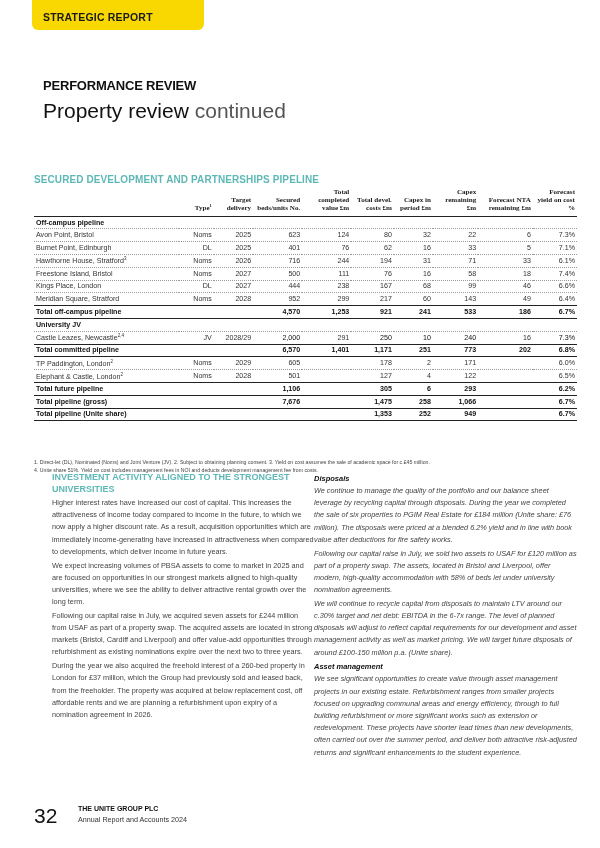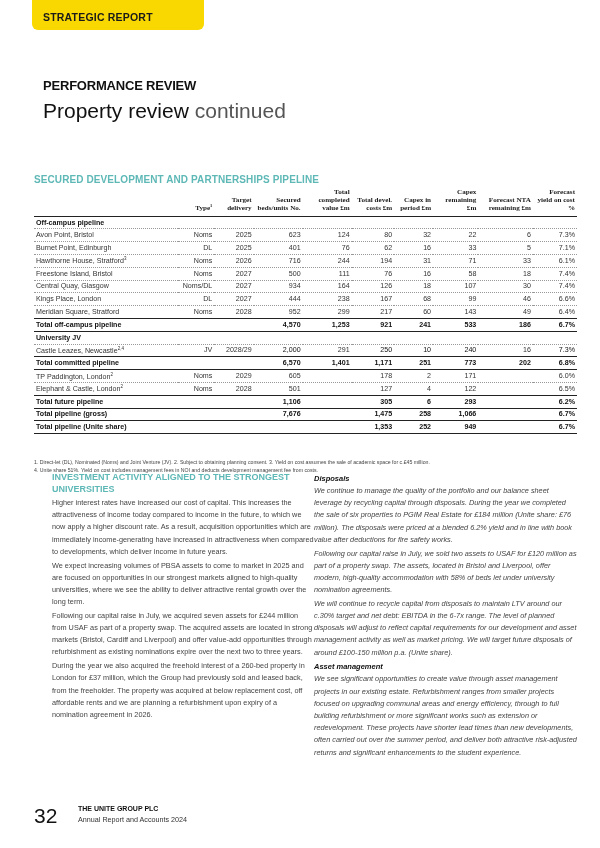--- a/index.html
+++ b/index.html
@@ -144,32 +144,20 @@
         <td>2027</td>
         <td>500</td>
         <td>111</td>
         <td>76</td>
         <td>16</td>
         <td>58</td>
         <td>18</td>
         <td>7.4%</td>
       </tr>
       <tr>
-        <td class="name"><span>Central Quay, Glasgow</span></td>
-        <td>Noms/DL</td>
-        <td>2027</td>
-        <td>934</td>
-        <td>164</td>
-        <td>126</td>
-        <td>18</td>
-        <td>107</td>
-        <td>30</td>
-        <td>7.4%</td>
-      </tr>
-      <tr>
         <td class="name"><span>Kings Place, London</span></td>
         <td>DL</td>
         <td>2027</td>
         <td>444</td>
         <td>238</td>
         <td>167</td>
         <td>68</td>
         <td>99</td>
         <td>46</td>
         <td>6.6%</td>

